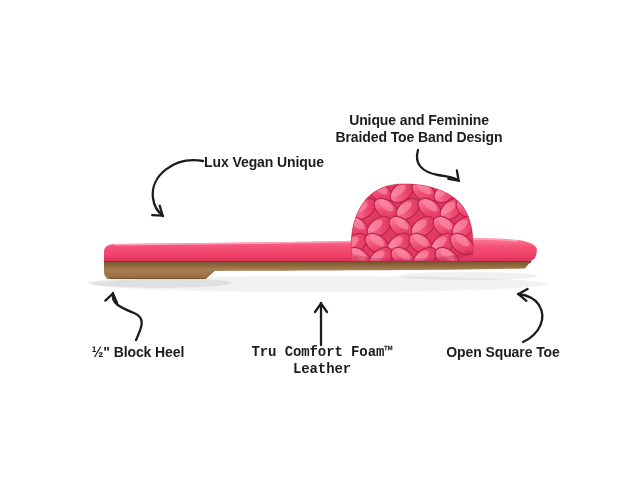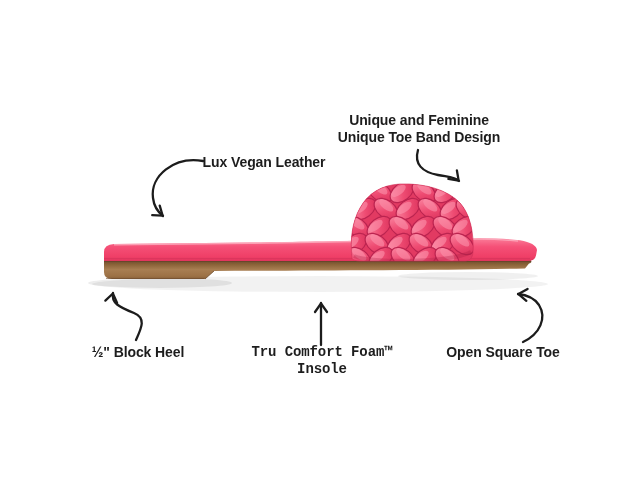--- a/index.html
+++ b/index.html
@@ -186,33 +186,33 @@
       <path d="M203,161 C174,156 150,176 153,198 C154,207 158,212 163,216" marker-end="url(#ah)"></path>
       <path d="M418,150 C414,164 422,172 438,175 C448,177 455,177 459,181" marker-end="url(#ah)"></path>
       <path d="M136,340 C142,327 146,318 134,313 C119,307 111,303 113,293" marker-end="url(#ah)"></path>
       <path d="M321,345 L321,303" marker-end="url(#ah)"></path>
       <path d="M523,342 C540,334 547,318 539,305 C535,299 528,295 518,294" marker-end="url(#ah)"></path>
     </g>
   </svg>
 
   <div class="callout" style="left:419px;top:112px;">
     <div>Unique and Feminine</div>
-    <div>Unique Toe Band Design</div>
+    <div>Braided Toe Band Design</div>
   </div>
 
   <div class="callout" style="left:264px;top:154px;">
-    <div>Lux Vegan Leather</div>
+    <div>Lux Vegan Unique</div>
   </div>
 
   <div class="callout" style="left:138px;top:344px;">
     <div>½" Block Heel</div>
   </div>
 
   <div class="callout" style="left:322px;top:344px;font-family:Liberation Mono, monospace;">
     <div>Tru Comfort Foam™</div>
-    <div>Insole</div>
+    <div>Leather</div>
   </div>
 
   <div class="callout" style="left:503px;top:344px;">
     <div>Open Square Toe</div>
   </div>
 
 </div>
 
 </body></html>

